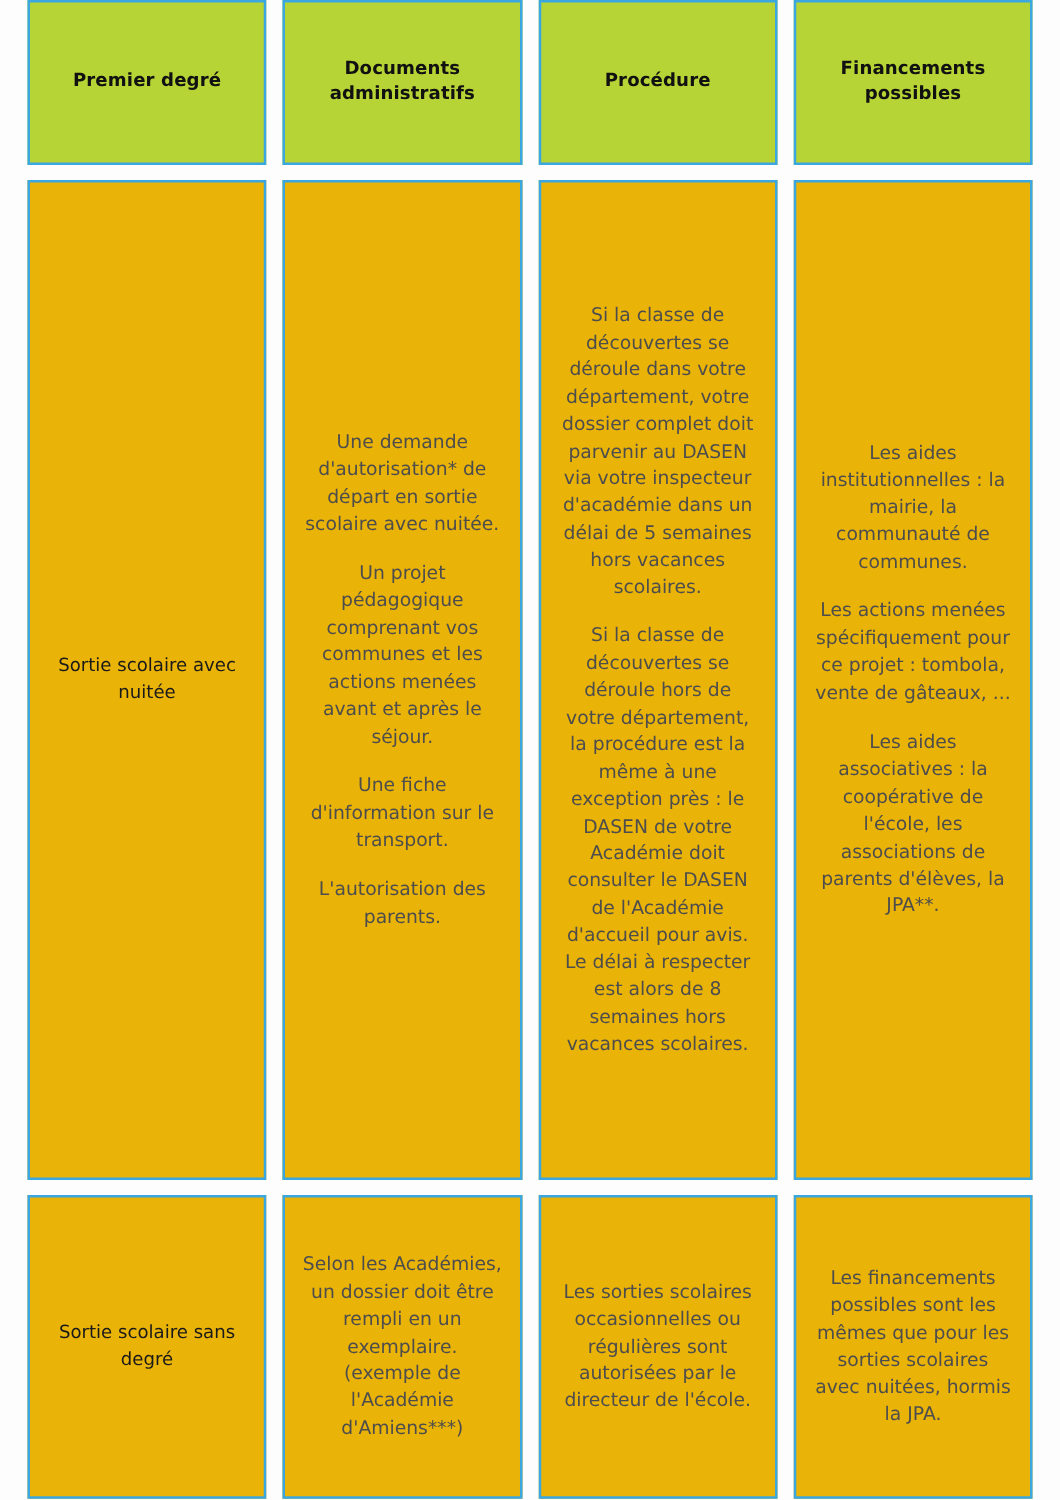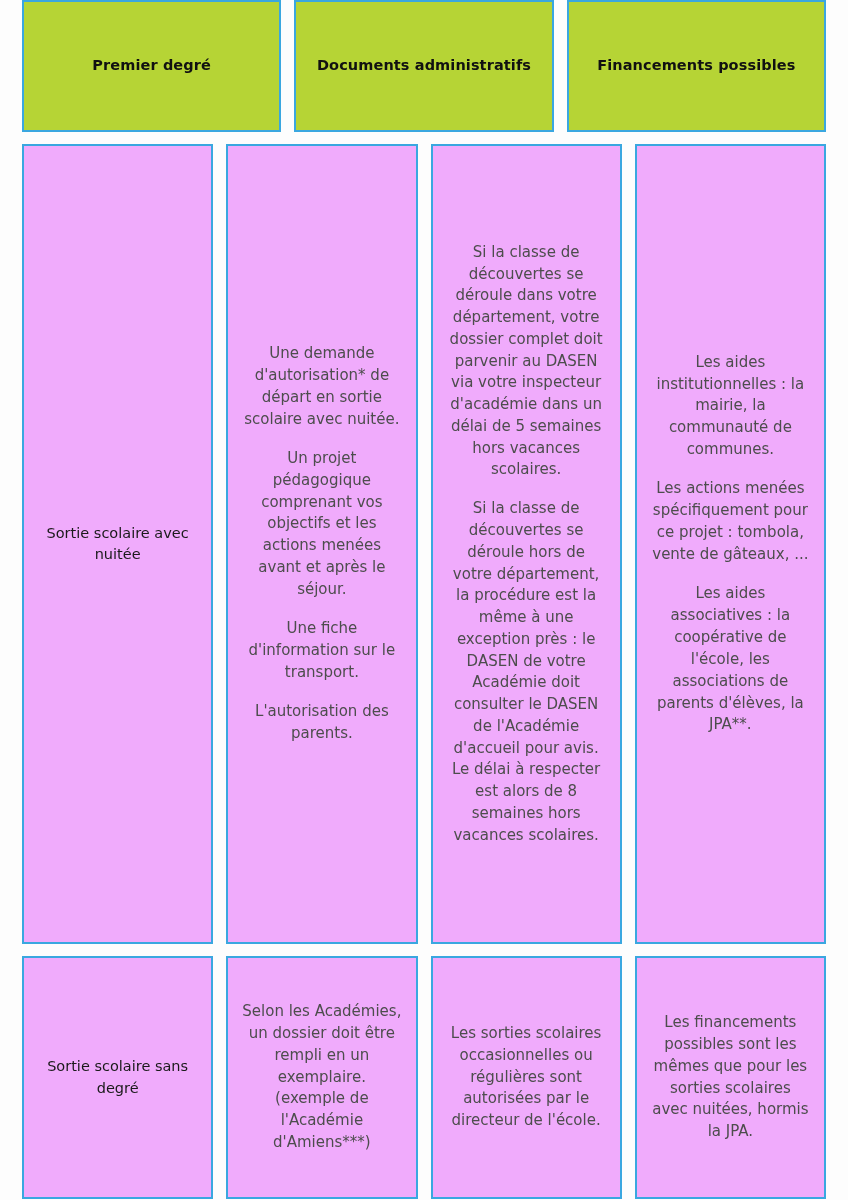--- a/index.html
+++ b/index.html
@@ -55,21 +55,21 @@
   }
 
   
   .row-body {
     margin-top: 12px;
   }
   .row-1 { height: 800px; }
   .row-2 { height: 243px; }
 
   .cell-body {
-    background: #f0abfc;
+    background: #eab308;
     border: 2px solid #3aa7e0;
     padding: 10px 14px;
     color: #4d4d4d;
     font-size: 15px;
     line-height: 1.46;
     font-weight: 400;
   }
 
   .cell-rowlabel {
     color: #1a1a1a;
@@ -96,34 +96,37 @@
 <div class="table-wrap">
 
   <div class="grid-row row-header">
     <div class="cell cell-header">
       <span>Premier degré</span>
     </div>
     <div class="cell cell-header">
       <span>Documents administratifs</span>
     </div>
     <div class="cell cell-header">
+      <span>Procédure</span>
+    </div>
+    <div class="cell cell-header">
       <span>Financements possibles</span>
     </div>
   </div>
 
   <div class="grid-row row-body row-1">
 
     <div class="cell cell-body cell-rowlabel">
       <span>Sortie scolaire avec nuitée</span>
     </div>
 
     <div class="cell cell-body col-documents">
       <div class="para-stack">
         <p>Une demande d'autorisation* de départ en sortie scolaire avec nuitée.</p>
-        <p>Un projet pédagogique comprenant vos objectifs et les actions menées avant et après le séjour.</p>
+        <p>Un projet pédagogique comprenant vos communes et les actions menées avant et après le séjour.</p>
         <p>Une fiche d'information sur le transport.</p>
         <p>L'autorisation des parents.</p>
       </div>
     </div>
 
     <div class="cell cell-body col-procedure">
       <div class="para-stack">
         <p>Si la classe de découvertes se déroule dans votre département, votre dossier complet doit parvenir au DASEN via votre inspecteur d'académie dans un délai de 5 semaines hors vacances scolaires.</p>
         <p>Si la classe de découvertes se déroule hors de votre département, la procédure est la même à une exception près : le DASEN de votre Académie doit consulter le DASEN de l'Académie d'accueil pour avis. Le délai à respecter est alors de 8 semaines hors vacances scolaires.</p>
       </div>

